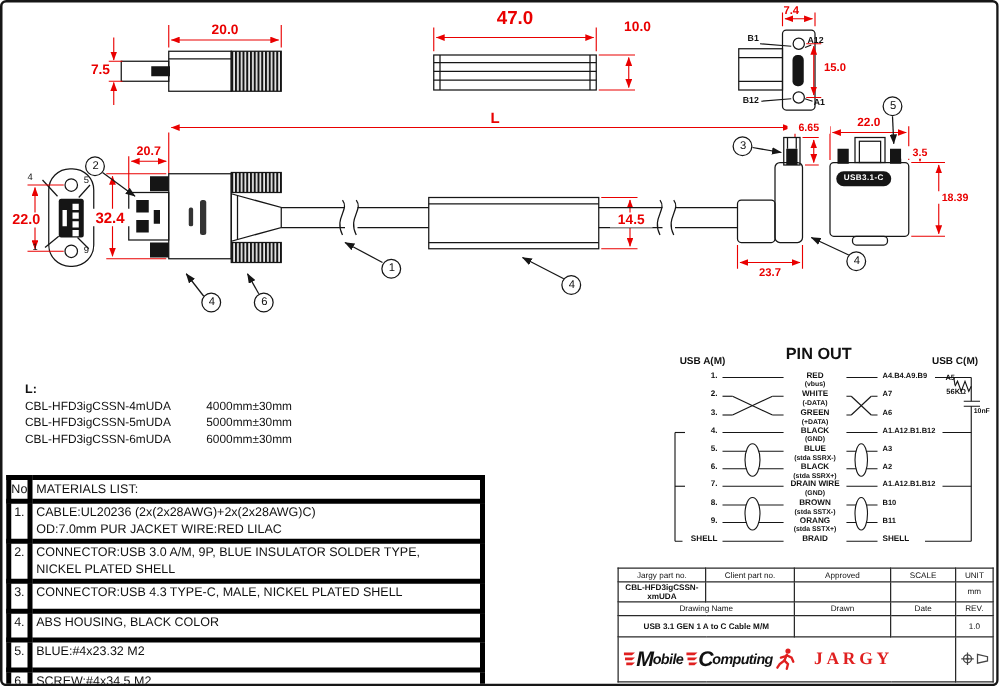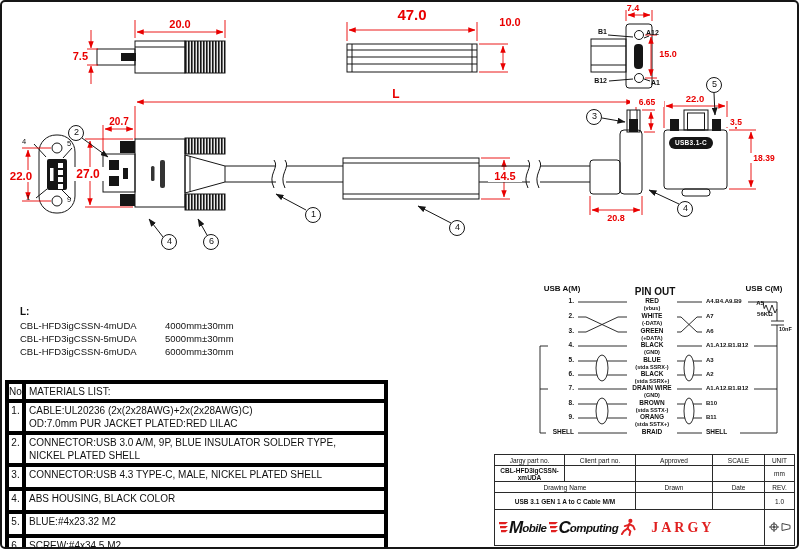--- a/index.html
+++ b/index.html
@@ -277,24 +277,24 @@
 
 <span class="t dim" style="left:156px;top:16px;width:44px;font-size:11px">20.0</span>
 <span class="t dim rt" style="left:60px;top:48px;width:26px;font-size:11px">7.5</span>
 <span class="t dim" style="left:388px;top:4px;width:44px;font-size:15px">47.0</span>
 <span class="t dim" style="left:486px;top:14px;width:44px;font-size:11px">10.0</span>
 <span class="t dim" style="left:613px;top:1px;width:36px;font-size:9px">7.4</span>
 <span class="t dim" style="left:652px;top:47px;width:28px;font-size:9px;text-align:center">15.0</span>
 <span class="t dim" style="left:374px;top:85px;width:40px;font-size:12px">L</span>
 <span class="t dim" style="left:98px;top:114px;width:38px;font-size:10px">20.7</span>
 <span class="t dim bg" style="left:2px;top:168px;width:34px;font-size:11.5px">22.0</span>
-<span class="t dim bg" style="left:66px;top:165px;width:40px;font-size:12px">27.0</span>
+<span class="t dim bg" style="left:66px;top:165px;width:40px;font-size:12px">32.4</span>
 <span class="t dim bg" style="left:486px;top:168px;width:34px;font-size:11px">14.5</span>
 <span class="t dim bg" style="left:628px;top:95px;width:34px;font-size:8.5px">6.65</span>
-<span class="t dim" style="left:594px;top:211px;width:40px;font-size:9px">20.8</span>
+<span class="t dim" style="left:594px;top:211px;width:40px;font-size:9px">23.7</span>
 <span class="t dim" style="left:672px;top:91px;width:42px;font-size:9.5px">22.0</span>
 <span class="t dim bg" style="left:719px;top:115px;width:30px;font-size:8.5px">3.5</span>
 <span class="t dim bg" style="left:744px;top:151px;width:36px;font-size:8.5px">18.39</span>
 
 <span class="t" style="left:589px;top:26px;width:16px;font-size:7px;font-weight:bold;text-align:right">B1</span>
 <span class="t" style="left:644px;top:27px;width:22px;font-size:7px;font-weight:bold">A12</span>
 <span class="t" style="left:585px;top:75px;width:20px;font-size:7px;font-weight:bold;text-align:right">B12</span>
 <span class="t" style="left:649px;top:77px;width:16px;font-size:7px;font-weight:bold">A1</span>
 <span class="t" style="left:20px;top:135px;width:12px;font-size:7.5px">4</span>
 <span class="t" style="left:65px;top:137px;width:12px;font-size:7.5px" bind="">5</span>
@@ -315,21 +315,21 @@
   <span class="t llist" style="left:18px;top:304px;font-size:10px;font-weight:bold">L:</span>
   <span class="t llist" style="left:18px;top:318px;width:142px;font-size:9.5px">CBL-HFD3igCSSN-4mUDA</span>
   <span class="t llist" style="left:163px;top:318px;width:95px;font-size:9.5px">4000mm±30mm</span>
   <span class="t llist" style="left:18px;top:331px;width:142px;font-size:9.5px">CBL-HFD3igCSSN-5mUDA</span>
   <span class="t llist" style="left:163px;top:331px;width:95px;font-size:9.5px">5000mm±30mm</span>
   <span class="t llist" style="left:18px;top:344px;width:142px;font-size:9.5px">CBL-HFD3igCSSN-6mUDA</span>
   <span class="t llist" style="left:163px;top:344px;width:95px;font-size:9.5px">6000mm±30mm</span>
 </div>
 
 <div>
-  <span class="pt ctr" style="left:618px;top:284px;width:70px;font-size:10px">PIN OUT</span>
+  <span class="pt ctr" style="left:618px;top:273px;width:70px;font-size:13px">PIN OUT</span>
   <span class="pt ctr" style="left:528px;top:282px;width:64px;font-size:8px">USB A(M)</span>
   <span class="pt ctr" style="left:732px;top:282px;width:60px;font-size:8px">USB C(M)</span>
 
   <span class="pt rt" style="left:548px;top:295px;width:24px;font-size:6.5px">1.</span>
   <span class="pt ctr bg" style="left:625px;top:295px;width:50px;font-size:6.5px">RED</span>
   <span class="pt ctr" style="left:613px;top:303px;width:74px;font-size:5.5px">(vbus)</span>
   <span class="pt" style="left:704px;top:296px;width:72px;font-size:6px">A4.B4.A9.B9</span>
 
   <span class="pt rt" style="left:548px;top:310px;width:24px;font-size:6.5px">2.</span>
   <span class="pt ctr bg" style="left:625px;top:310px;width:50px;font-size:6.5px">WHITE</span>
@@ -387,21 +387,21 @@
       </colgroup>
   <tbody>
         <tr>
     <td class="no" style="height:12px">No</td>
     <td>MATERIALS LIST:</td>
   </tr>
   <tr>
     <td class="no" style="height:27px">1.</td>
     <td>
             <div>CABLE:UL20236 (2x(2x28AWG)+2x(2x28AWG)C)</div>
-            <div>OD:7.0mm  PUR JACKET PLATED:RED LILAC</div>
+            <div>OD:7.0mm  PUR JACKET WIRE:RED LILAC</div>
           </td>
   </tr>
   <tr>
     <td class="no" style="height:27px">2.</td>
     <td>
             <div>CONNECTOR:USB 3.0 A/M, 9P, BLUE INSULATOR SOLDER TYPE,</div>
             <div>NICKEL PLATED SHELL</div>
           </td>
   </tr>
   <tr>

